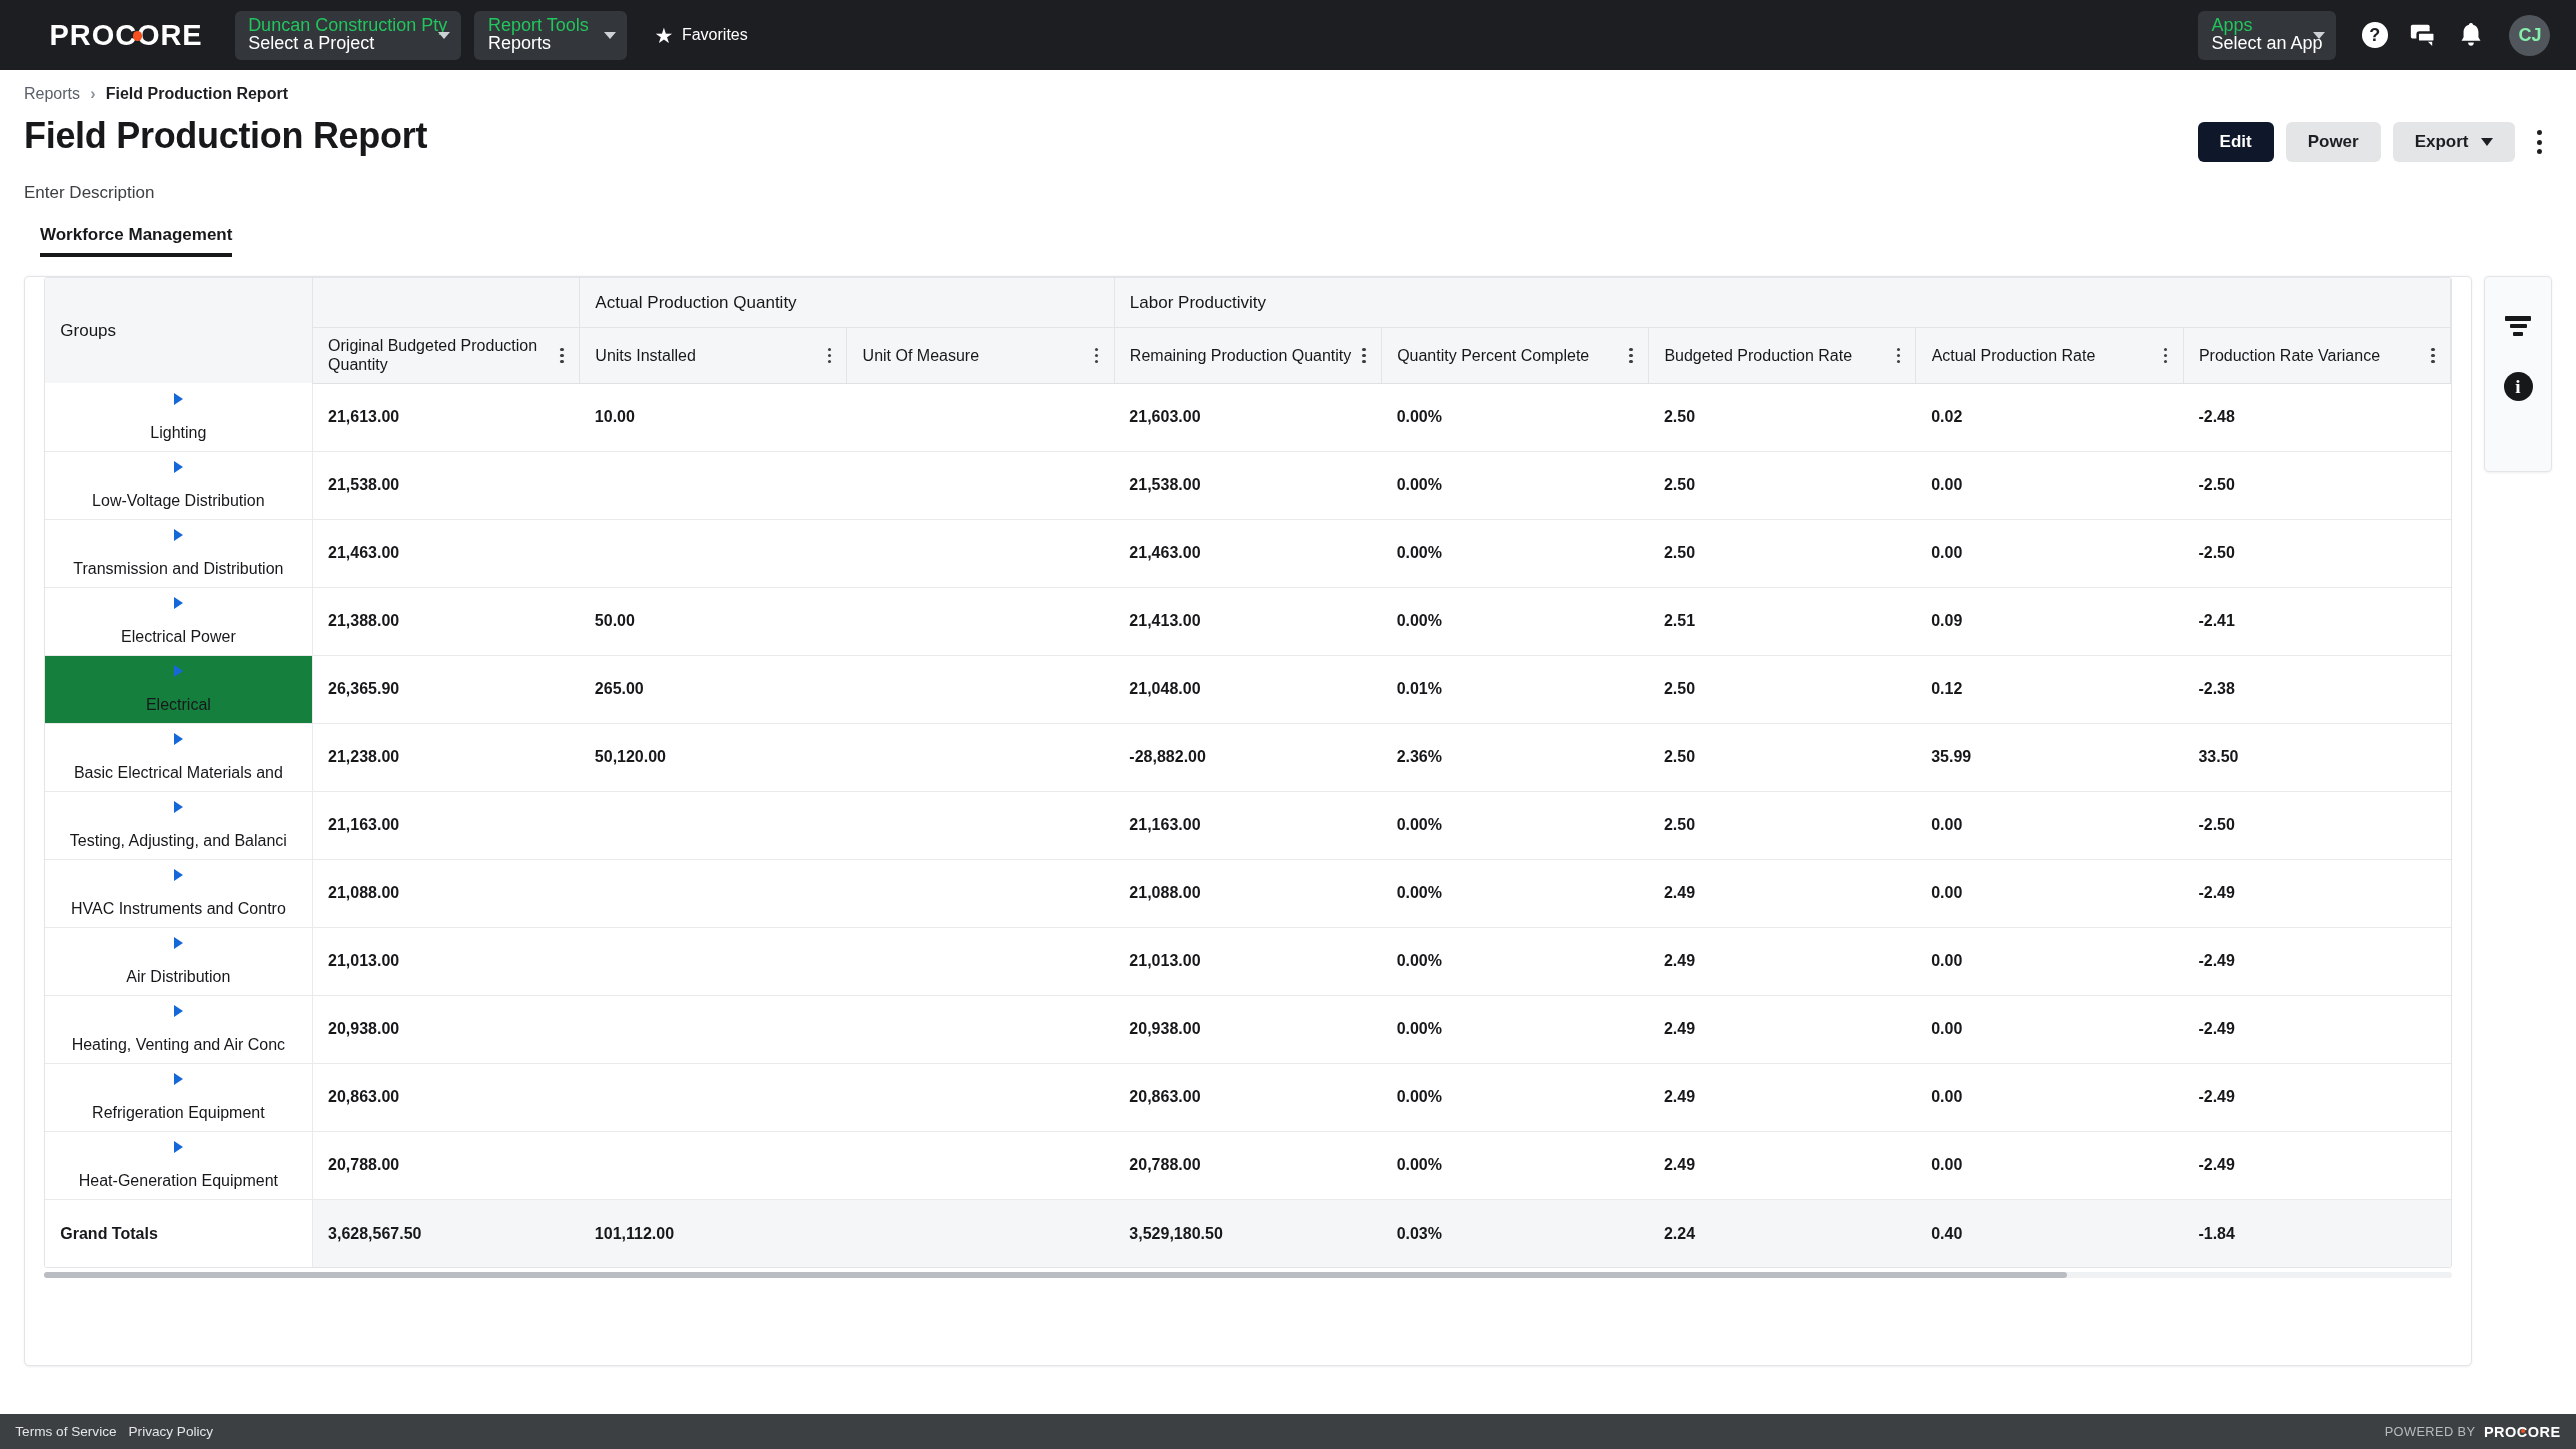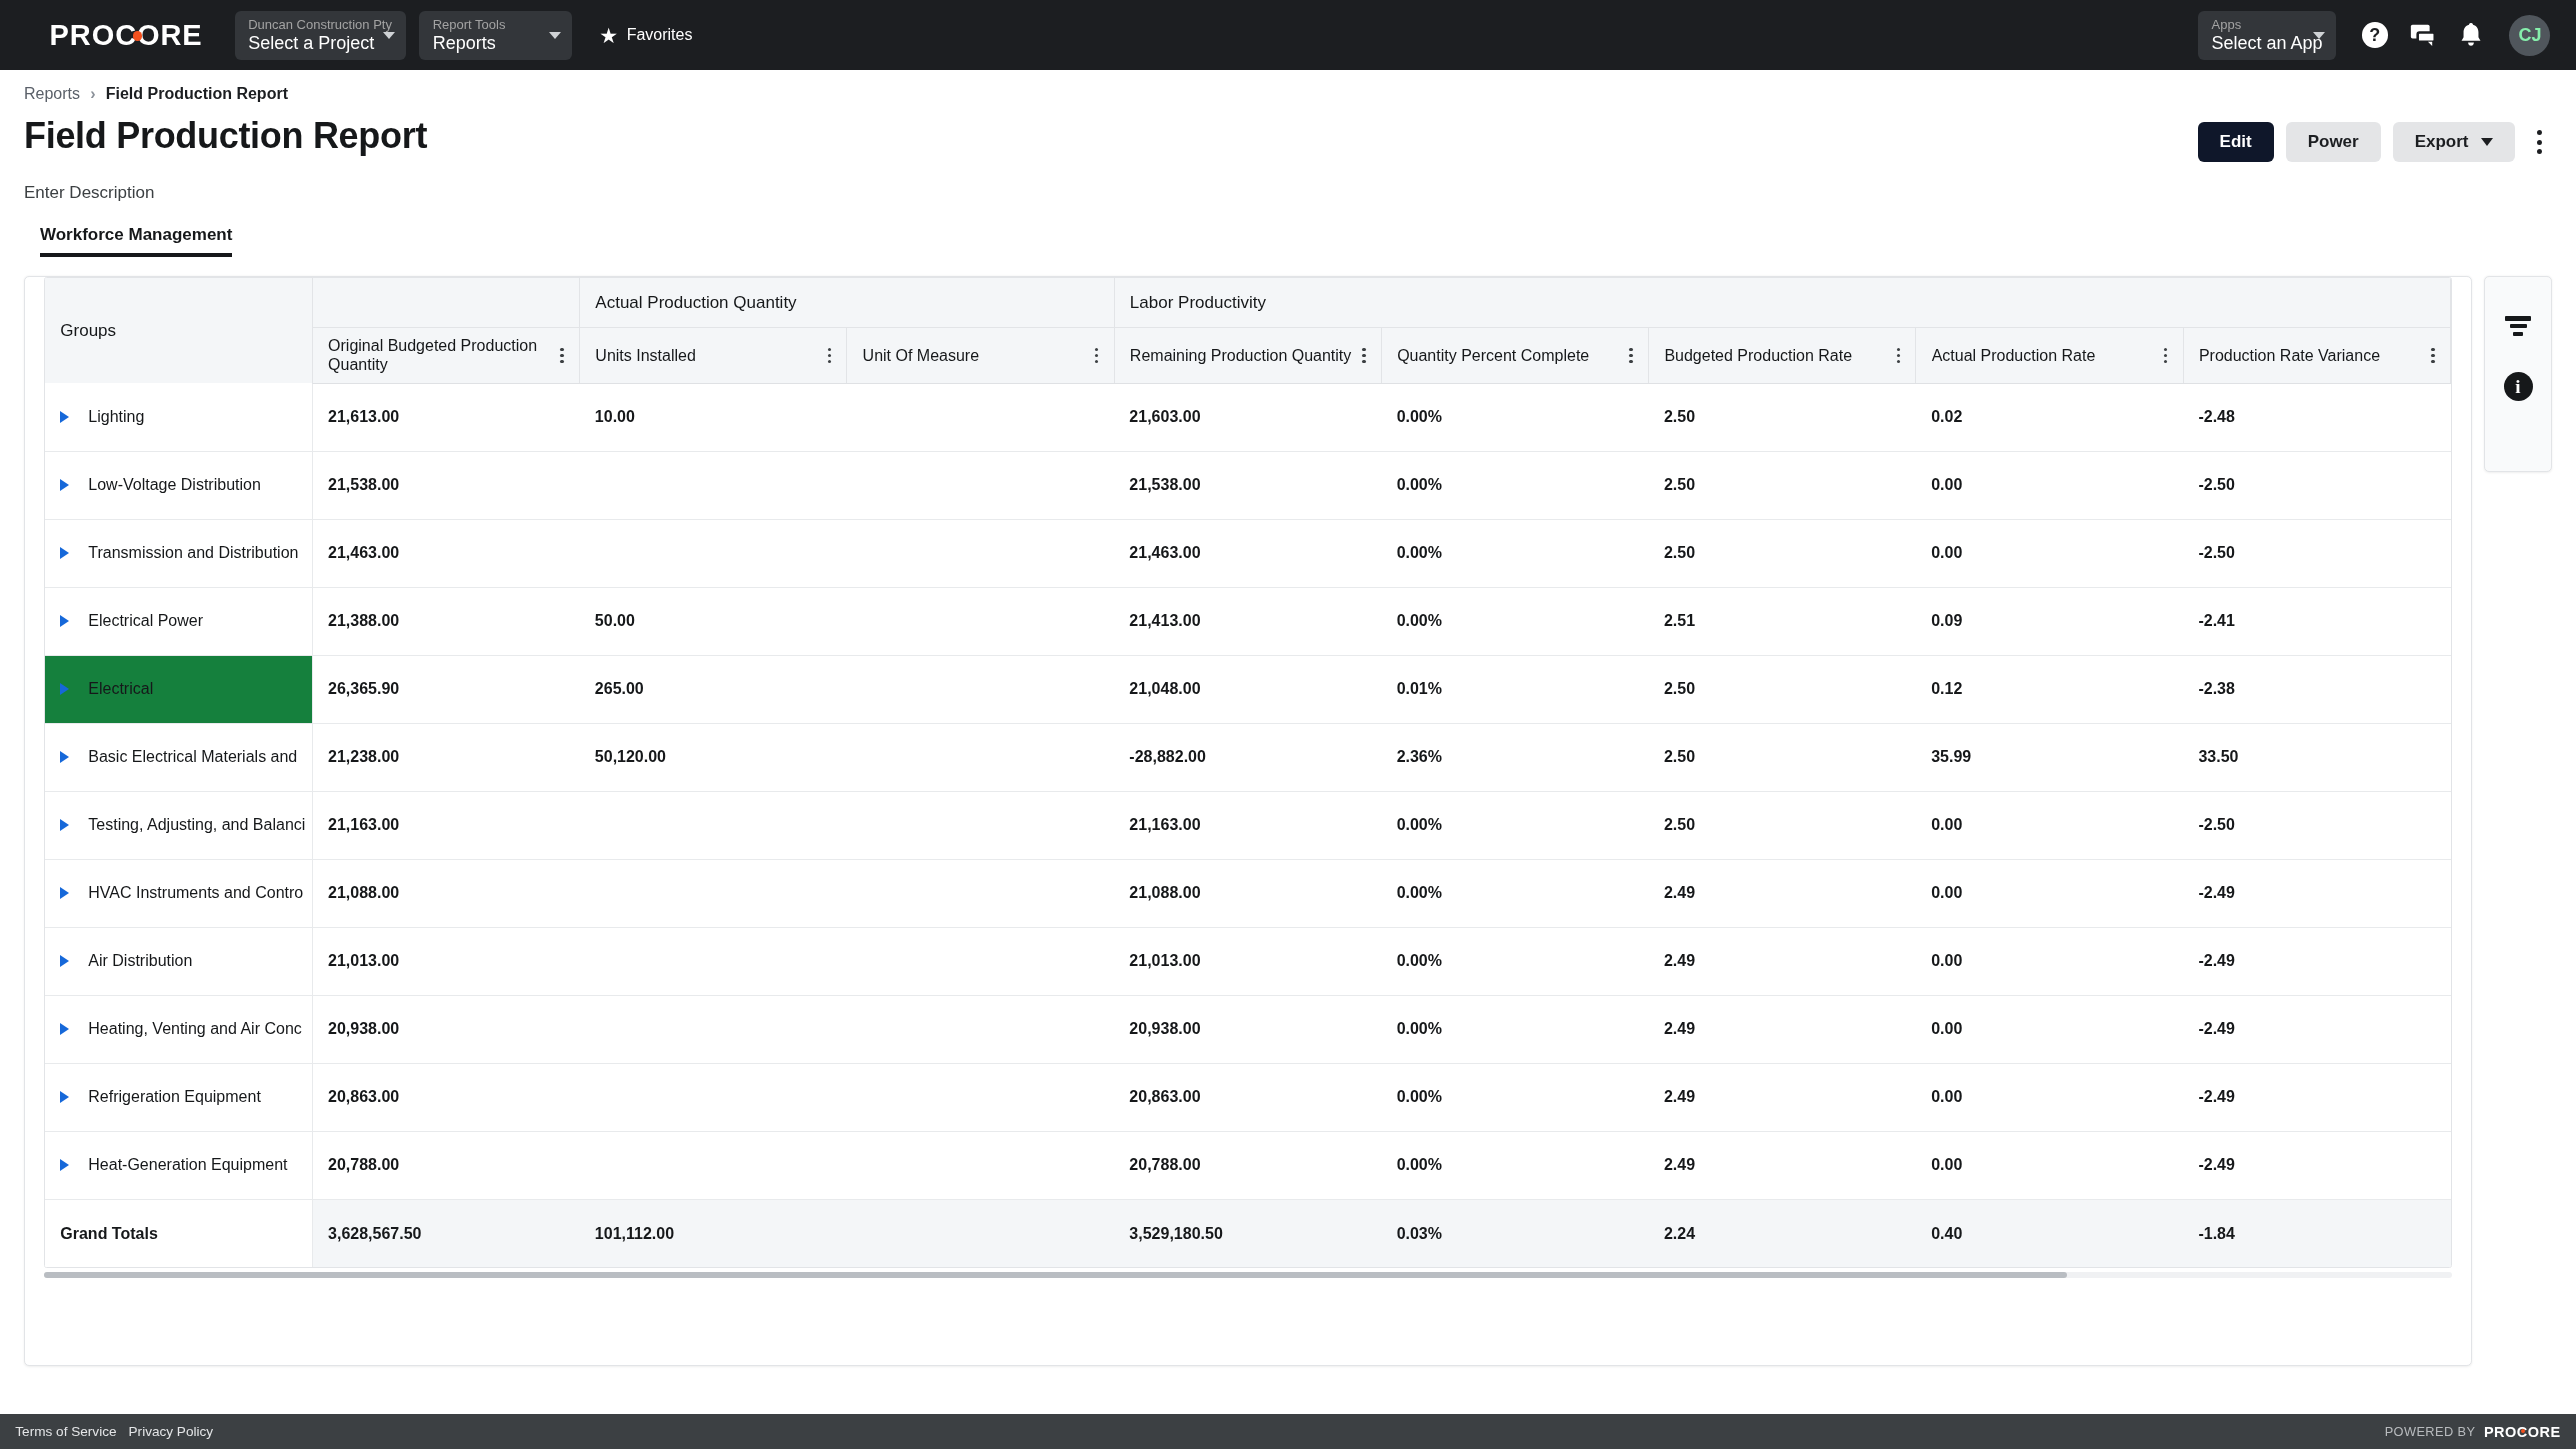--- a/index.html
+++ b/index.html
@@ -44,21 +44,21 @@
     padding: 6px 13.6px;
     margin-right: 13.6px;
     min-width: 153px;
     position: relative;
     cursor: pointer;
     height: 49px;
     display: flex;
     flex-direction: column;
     justify-content: center;
   }
-  .nav-select .lbl { color: #a3a3a3; font-size: 13px; line-height: 16px; }
+  .nav-select .lbl { color: #22c55e; font-size: 18px; line-height: 16px; }
   .nav-select .val { color: #ffffff; font-size: 18px; line-height: 21px; font-weight: 400; }
   .caret {
     position: absolute;
     right: 11px;
     top: 50%;
     margin-top: -2.6px;
     width: 0; height: 0;
     border-left: 6.8px solid transparent;
     border-right: 6.8px solid transparent;
     border-top: 7.7px solid #cfd2d5;
@@ -246,21 +246,21 @@
     font-weight: 700;
     background: #ffffff;
   }
   tbody td.groupcell {
     font-weight: 400;
     border-right: 0.9px solid #e8eaec;
     overflow: hidden;
     white-space: nowrap;
     padding-left: 15.3px;
   }
-  .gc-inner { display: flex; align-items: center; gap: 19px; }
+  .gc-inner { display: flex; align-items: center; gap: 19px; flex-direction: column; }
   .arrow-r {
     width: 0; height: 0; flex: 0 0 auto;
     border-top: 6.8px solid transparent;
     border-bottom: 6.8px solid transparent;
     border-left: 9.4px solid #1668d9;
     cursor: pointer;
   }
   .gc-label { white-space: nowrap; }
   tbody tr.selected td { background: #15803d; }
   tbody tr.selected td.numcell { background: #ffffff; }

